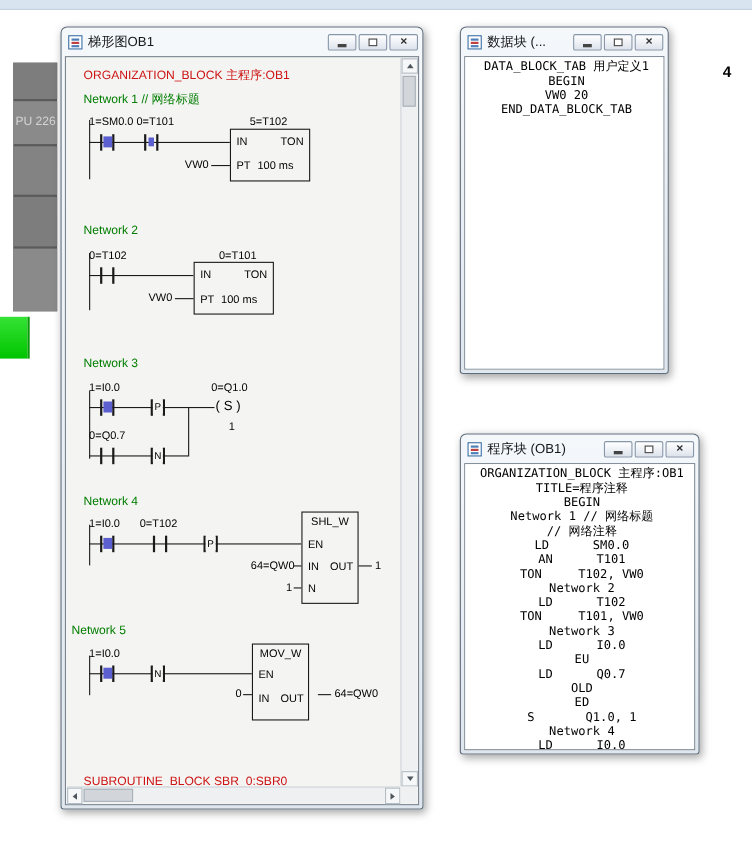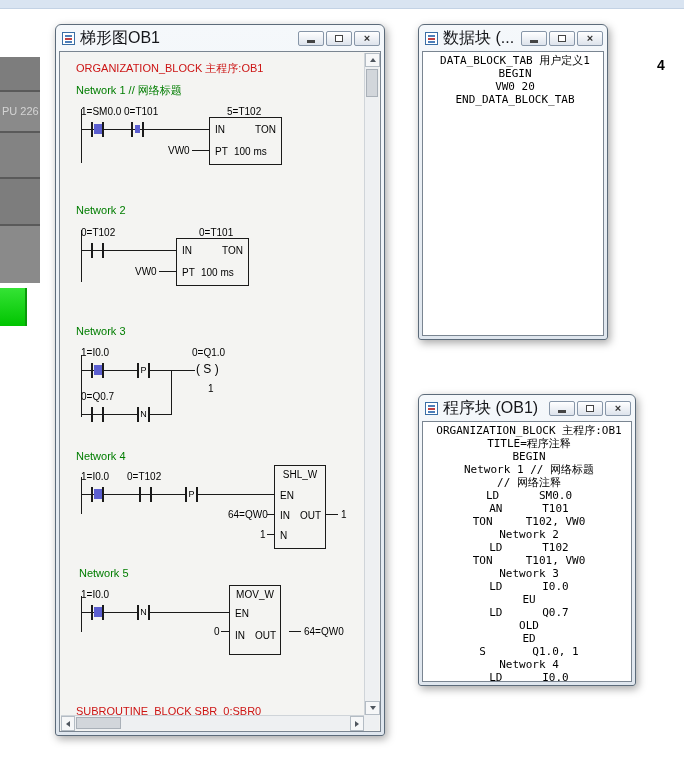--- a/index.html
+++ b/index.html
@@ -1,33 +1,33 @@
 <!DOCTYPE html>
 <html><head>
 <meta charset="utf-8">
 <style>
   * { margin:0; padding:0; box-sizing:border-box; }
   html,body { width:684px; height:780px; }
   body { position:relative; background:#ffffff; font-family:"Liberation Sans",sans-serif; overflow:hidden; }
 
   .topbar { position:absolute; left:0; top:0; width:684px; height:9px; background:#d9e4f1; border-bottom:1px solid #c3d2e4; }
 
-  .cpu-strip { position:absolute; left:0; top:57px; width:40px; height:226px; background:#5a5a5a; }
+  .cpu-strip { position:absolute; left:12px; top:57px; width:40px; height:226px; background:#5a5a5a; }
   .cpu-seg { position:absolute; left:0; width:40px; }
   .cpu-label { position:absolute; left:2px; top:13px; font-size:11px; color:#d4d4d4; white-space:nowrap; }
   .green-block { position:absolute; left:0; top:288px; width:27px; height:38px;
                  background:linear-gradient(#35e335,#00c400); border-right:2px solid #0a9a0a; }
 
   .page-num { position:absolute; left:657px; top:57px; font-size:14px; font-weight:bold; color:#000; }
 
   
   .win { position:absolute; background:linear-gradient(#f5f8fb,#dfe6ee); border:1px solid #5c6b7a;
          border-radius:6px 6px 3px 3px; box-shadow:2px 3px 8px rgba(0,0,0,0.35); }
   .titlebar { height:24px; display:flex; align-items:center; padding:2px 4px 0 6px; gap:5px; }
-  .win-title { font-size:16px; color:#15161a; white-space:nowrap; overflow:hidden; flex:1; }
+  .win-title { font-size:12px; color:#15161a; white-space:nowrap; overflow:hidden; flex:1; }
   .wicon { width:13px; height:13px; background:#fff; border:1px solid #3a6ea5; position:relative; flex:0 0 auto; }
   .wicon i { position:absolute; left:2px; right:2px; height:2px; background:#4d7fba; }
   .wicon i.l1 { top:2px; } .wicon i.l2 { top:5px; background:#c04040; } .wicon i.l3 { top:8px; }
   .cap-btns { display:flex; gap:2px; }
   .cap-btn { width:26px; height:15px; border:1px solid #8796a8; border-radius:2px;
              background:linear-gradient(#ffffff,#dde3ec); display:flex; align-items:center; justify-content:center; }
   .glyph-min { width:8px; height:3px; background:#444; margin-top:7px; }
   .glyph-restore { width:8px; height:7px; border:1px solid #444; background:#fff; }
   .glyph-close { font-size:11px; font-weight:bold; color:#333; line-height:13px; }
 
@@ -186,21 +186,21 @@
         <span style="right:4px; top:44px;">OUT</span>
         <span style="left:5px; top:64px;">N</span>
       </div>
       <div class="llabel" style="left:167px; top:456px;">64=QW0</div>
       <div class="wh" style="left:206px; top:461px; width:7px;"></div>
       <div class="wh" style="left:265px; top:461px; width:12px;"></div>
       <div class="llabel" style="left:280px; top:456px;">1</div>
       <div class="llabel" style="left:199px; top:476px;">1</div>
       <div class="wh" style="left:206px; top:481px; width:7px;"></div>
 
-      <div class="lgreen" style="left:18px; top:514px;">Network 5</div>
+      <div class="lgreen" style="left:4px; top:514px;">Network 5</div>
       <div class="wv" style="left:20px; top:543px; height:36px;"></div>
       <div class="wh" style="left:20px; top:559px; width:148px;"></div>
       <div class="llabel" style="left:20px; top:536px;">1=I0.0</div>
       <div class="contact" style="left:30px; top:552px;">
           <span class="sq"></span>
         </div>
       <div class="contact" style="left:76px; top:552px;">
           <span class="edge-letter">N</span>
         </div>
       <div class="lbox" style="left:168px; top:532px; width:52px; height:70px;">

